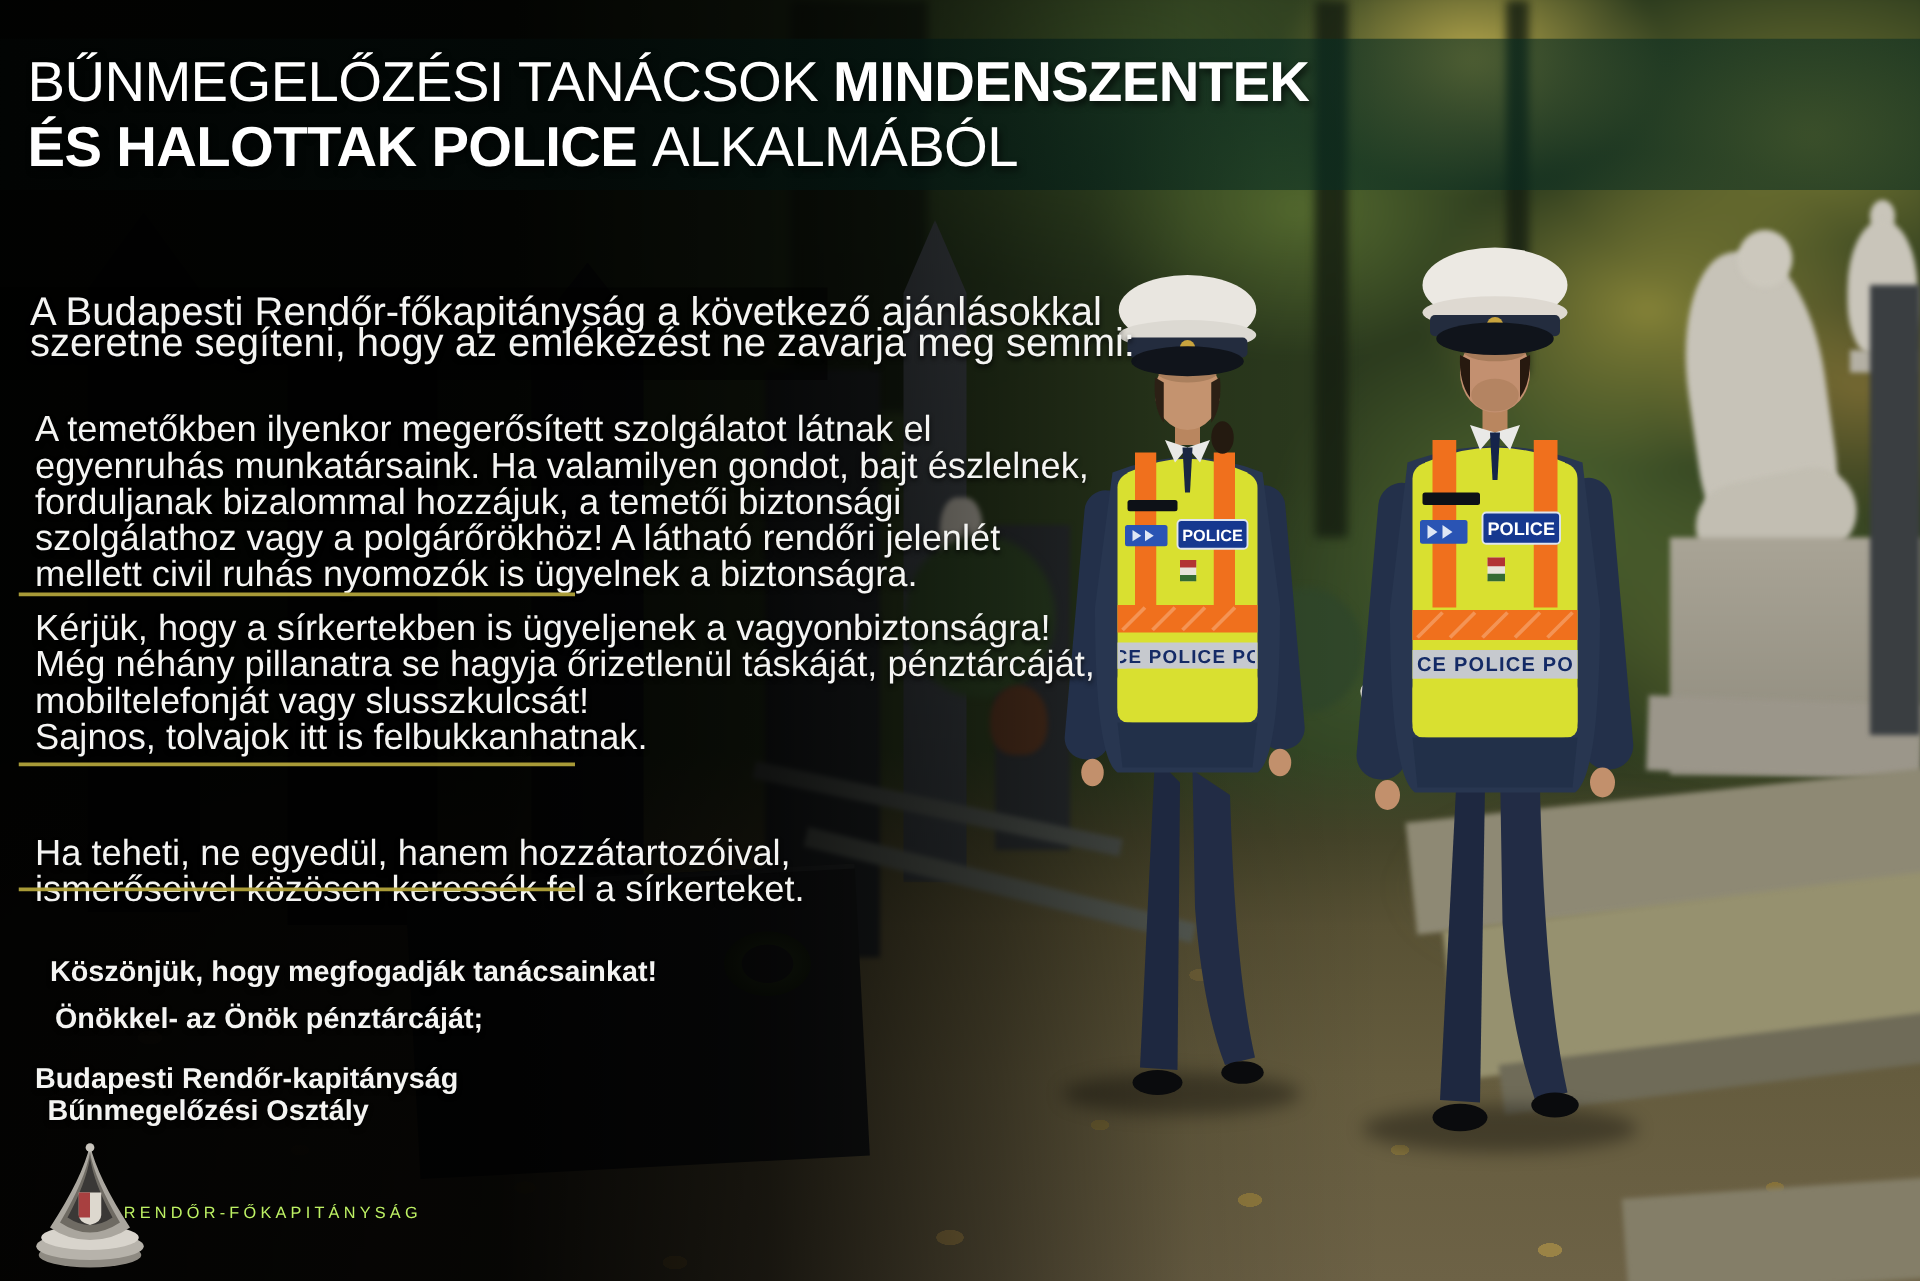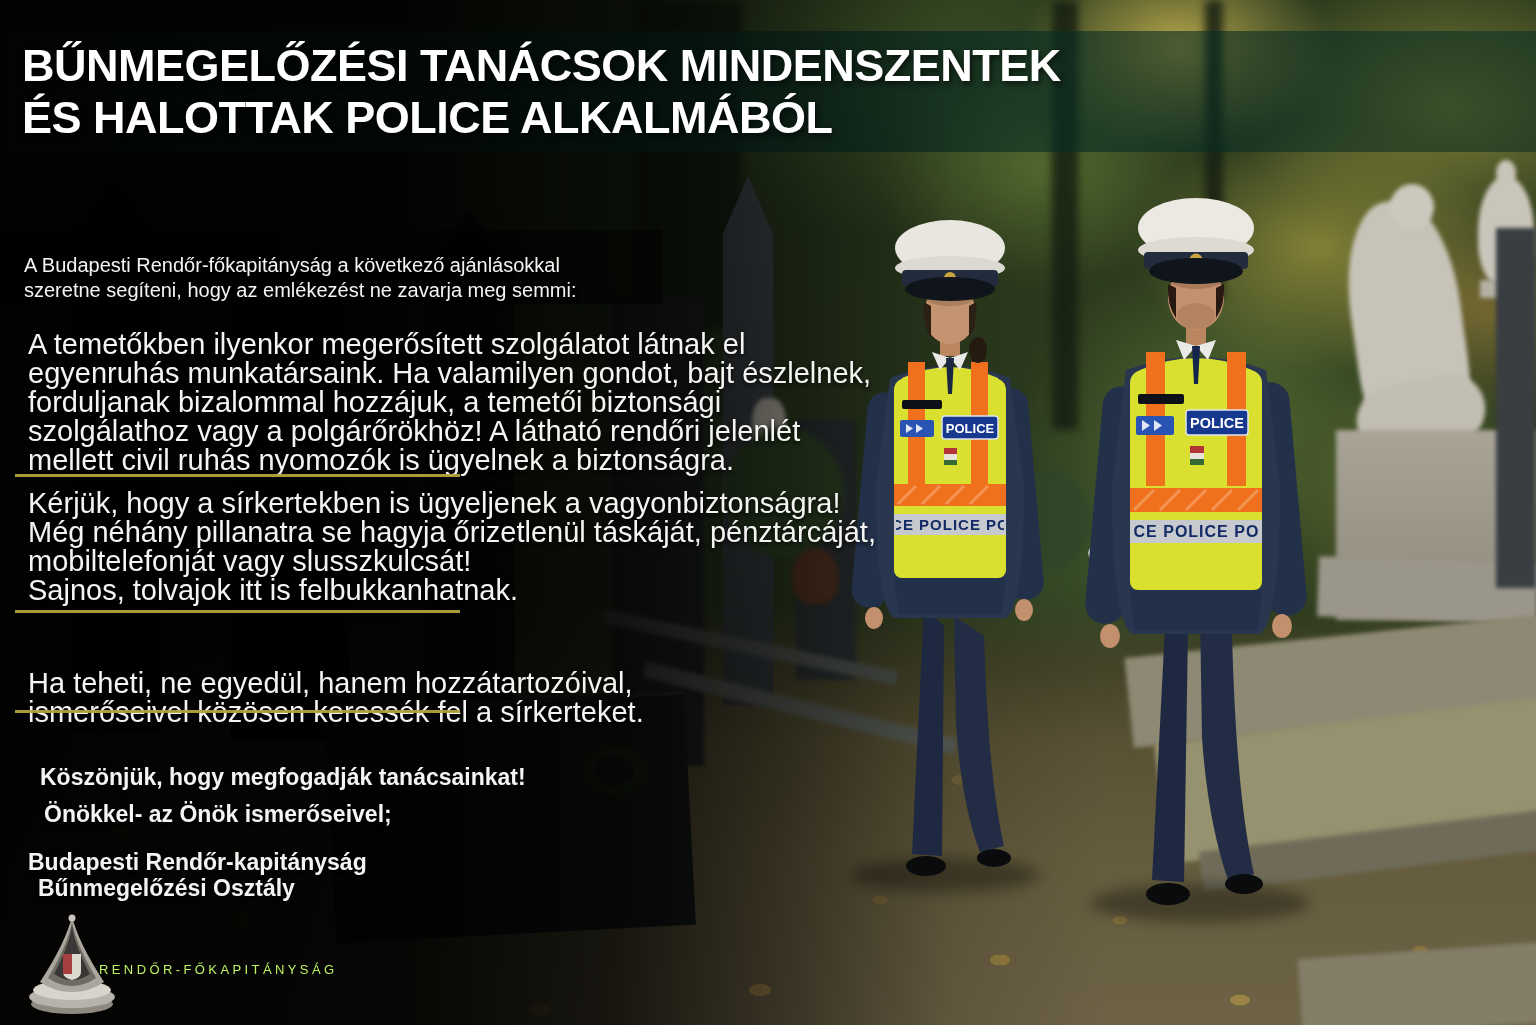--- a/index.html
+++ b/index.html
@@ -54,24 +54,24 @@
                rgba(0,0,0,.78) 40%, rgba(0,0,0,.45) 52%, rgba(0,0,0,.12) 62%, rgba(0,0,0,0) 72%);}
   .headerband{position:absolute;left:0;top:31px;width:1536px;height:121px;z-index:4;
     background:linear-gradient(90deg, rgba(2,4,3,.97), rgba(3,10,8,.90) 30%,
                rgba(8,44,34,.62) 66%, rgba(8,44,34,.55));}
   .introbox{position:absolute;left:0;top:230px;width:662px;height:74px;background:rgba(0,0,0,.5);z-index:4;}
 
   
   .title{position:absolute;left:22px;top:40px;z-index:5;color:#fff;font-size:45px;line-height:52px;
          letter-spacing:-.5px;text-shadow:2px 3px 6px rgba(0,0,0,.65);white-space:nowrap;}
   .title .b{font-weight:700;text-align:center;}
-  .title .r{font-weight:700;}
+  .title .r{font-weight:400;}
   .copy{position:absolute;z-index:6;color:#f4f4f2;white-space:pre-line;
         text-shadow:0 2px 4px rgba(0,0,0,.85);}
-  .intro{left:24px;top:253px;font-size:20px;line-height:25px;}
+  .intro{left:24px;top:237px;font-size:32px;line-height:25px;}
   .tip{left:28px;font-size:29px;line-height:29px;}
   .bold{font-weight:700;font-size:23px;line-height:26px;}
   .logo-title{position:absolute;left:98px;top:926px;z-index:6;color:#f0efec;font-size:30px;
               letter-spacing:5px;font-weight:400;}
   .logo-sub{position:absolute;left:99px;top:962px;z-index:6;color:#bef264;font-size:13px;
             letter-spacing:3.4px;}
   .officer{position:absolute;z-index:3;}
   .shadow{position:absolute;z-index:3;border-radius:50%;background:rgba(0,0,0,.35);filter:blur(7px);}
   svg text{font-family:"Liberation Sans","DejaVu Sans",sans-serif;}
 </style>
@@ -250,21 +250,21 @@
 Még néhány pillanatra se hagyja őrizetlenül táskáját, pénztárcáját,
 mobiltelefonját vagy slusszkulcsát!
 Sajnos, tolvajok itt is felbukkanhatnak.</div>
   <div class="divider" style="top:610px;"></div>
 
   <div class="copy tip" style="top:669px;">Ha teheti, ne egyedül, hanem hozzátartozóival,
 ismerőseivel közösen keressék fel a sírkerteket.</div>
   <div class="divider" style="top:710px;"></div>
 
   <div class="copy bold" style="left:20px;top:764px;margin-left:20px;">Köszönjük, hogy megfogadják tanácsainkat!</div>
-  <div class="copy bold" style="left:44px;top:801px;">Önökkel- az Önök ismerőseivel;</div>
+  <div class="copy bold" style="left:44px;top:801px;">Önökkel- az Önök pénztárcáját;</div>
   <div class="copy bold" style="left:28px;top:849px;">Budapesti Rendőr-kapitányság</div>
   <div class="copy bold" style="left:38px;top:875px;">Bűnmegelőzési Osztály</div>
 
   <div class="abs" style="left:26px;top:912px;z-index:6;">
     <svg width="92" height="104" viewBox="0 0 92 104">
       <ellipse cx="46" cy="92" rx="41" ry="10" fill="#8e8a82"></ellipse>
       <ellipse cx="46" cy="85" rx="43" ry="11" fill="#b7b3ab"></ellipse>
       <ellipse cx="46" cy="78" rx="39" ry="10" fill="#d8d4cc"></ellipse>
       <path d="M46,4 Q52,30 78,70 Q64,80 46,80 Q28,80 14,70 Q40,30 46,4 Z" fill="#aaa69e"></path>
       <path d="M46,10 Q50,32 70,66 Q58,74 46,74 Q34,74 22,66 Q42,32 46,10 Z" fill="#6f6b63"></path>

